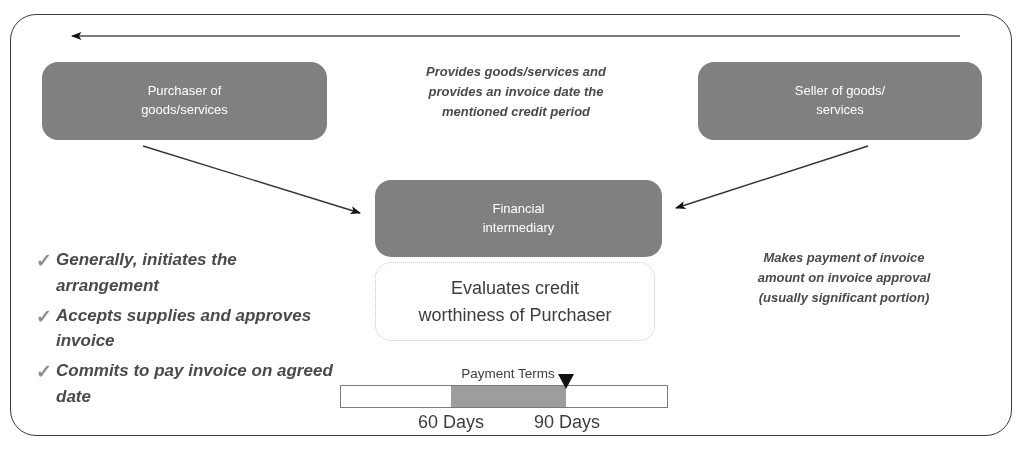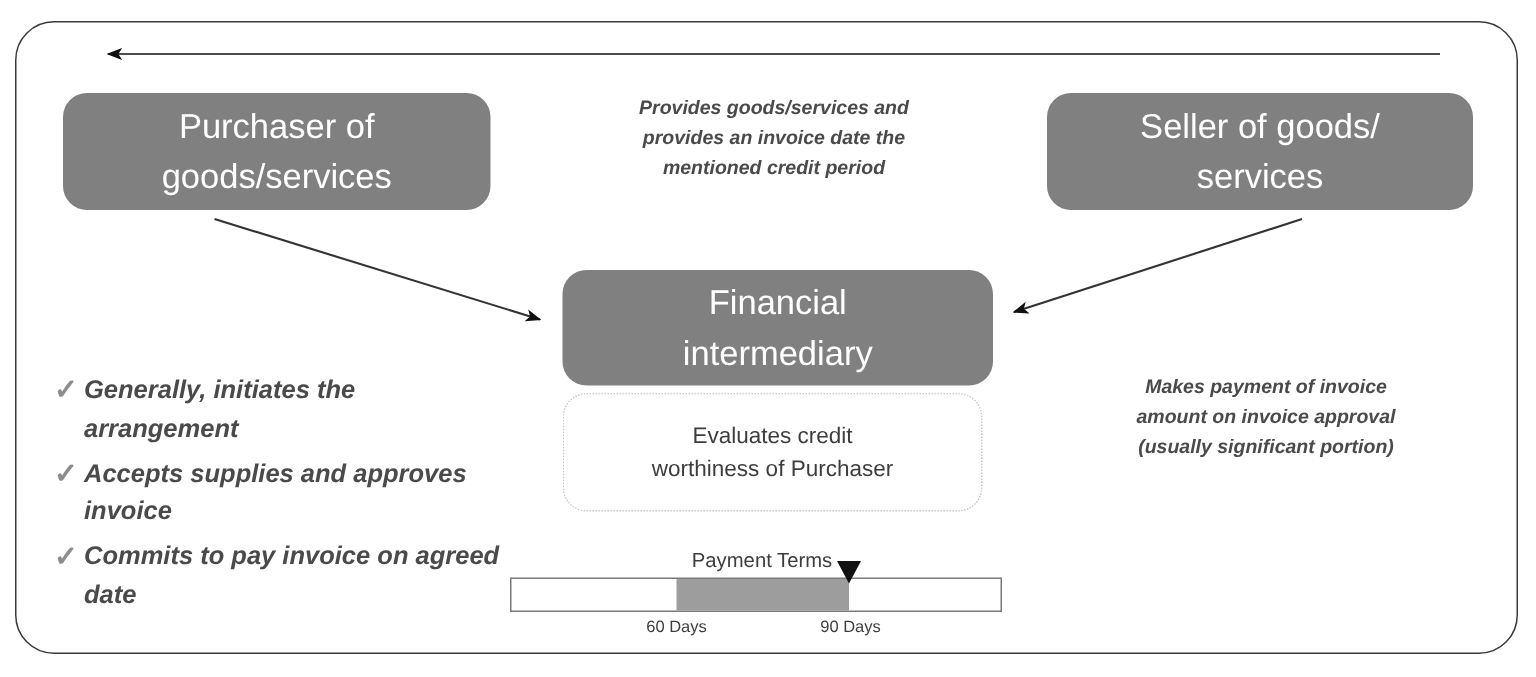--- a/index.html
+++ b/index.html
@@ -44,21 +44,21 @@
   
   .role-box {
     position: absolute;
     background: #808080;
     border-radius: 16px;
     color: #ffffff;
     display: flex;
     align-items: center;
     justify-content: center;
     text-align: center;
-    font-size: 23px;
+    font-size: 13px;
     line-height: 1.45;
     box-sizing: border-box;
     padding: 4px 10px;
   }
   .box-purchaser { left: 42px;  top: 62px;  width: 285px; height: 78px; }
   .box-seller    { left: 698px; top: 62px;  width: 284px; height: 78px; }
   .box-intermediary { left: 375px; top: 168px; width: 287px; height: 77px; margin-top: 12px; }
 
   
   .dotted-box {
@@ -68,21 +68,21 @@
     width: 280px;
     height: 79px;
     border: 1.6px dotted #c9c9c9;
     border-radius: 16px;
     background: #ffffff;
     display: flex;
     align-items: center;
     justify-content: center;
     text-align: center;
     color: #3d3d3d;
-    font-size: 15px;
+    font-size: 18px;
     line-height: 1.45;
     box-sizing: border-box;
     padding: 4px 8px;
   }
 
   
   .italic-note {
     position: absolute;
     font-style: italic;
     font-weight: bold;
@@ -163,21 +163,21 @@
     top: 8px;
     width: 0;
     height: 0;
     border-left: 8px solid transparent;
     border-right: 8px solid transparent;
     border-top: 15px solid #111111;
   }
   .tick-label {
     position: absolute;
     top: 46px;
-    font-size: 11px;
+    font-size: 18px;
     color: #3d3d3d;
     text-align: center;
     width: 90px;
   }
   .tick-60 { left: 66px; }
   .tick-90 { left: 182px; }
 </style>
 </head>
 <body>
 

